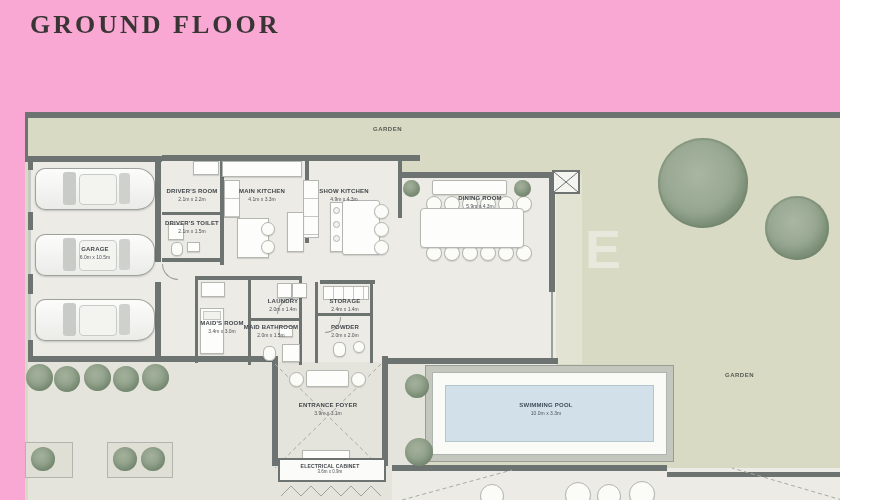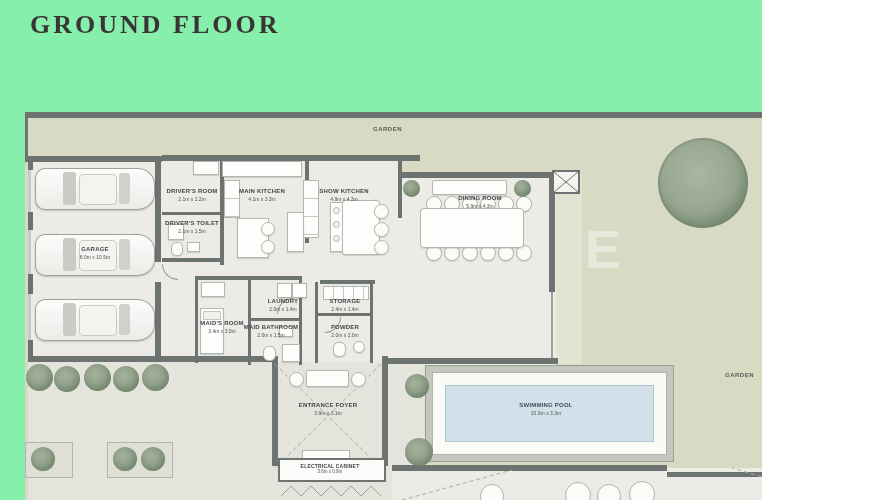--- a/index.html
+++ b/index.html
@@ -1,16 +1,16 @@
 <!DOCTYPE html>
 <html><head>
 <meta charset="utf-8">
 <style>
   html,body{margin:0;padding:0;background:#fff;}
-  #canvas{position:relative;width:762px;height:500px;background:#86efac;overflow:hidden;
+  #canvas{position:relative;width:840px;height:500px;background:#f9a8d4;overflow:hidden;
           font-family:"Liberation Sans",sans-serif;}
   #title{position:absolute;left:30px;top:10px;font-family:"Liberation Serif",serif;
          font-weight:700;font-size:26px;letter-spacing:3px;color:#393534;}
   
   #plan{position:absolute;left:25px;top:112px;width:830px;height:388px;
         background:#d8dac3;overflow:hidden;}
   .floor{position:absolute;background:#ecebe6;}
   .drive{position:absolute;background:#e5e4dc;}
   .terr{position:absolute;background:#e3e3d4;}
   .wall{position:absolute;background:#6d7370;}

